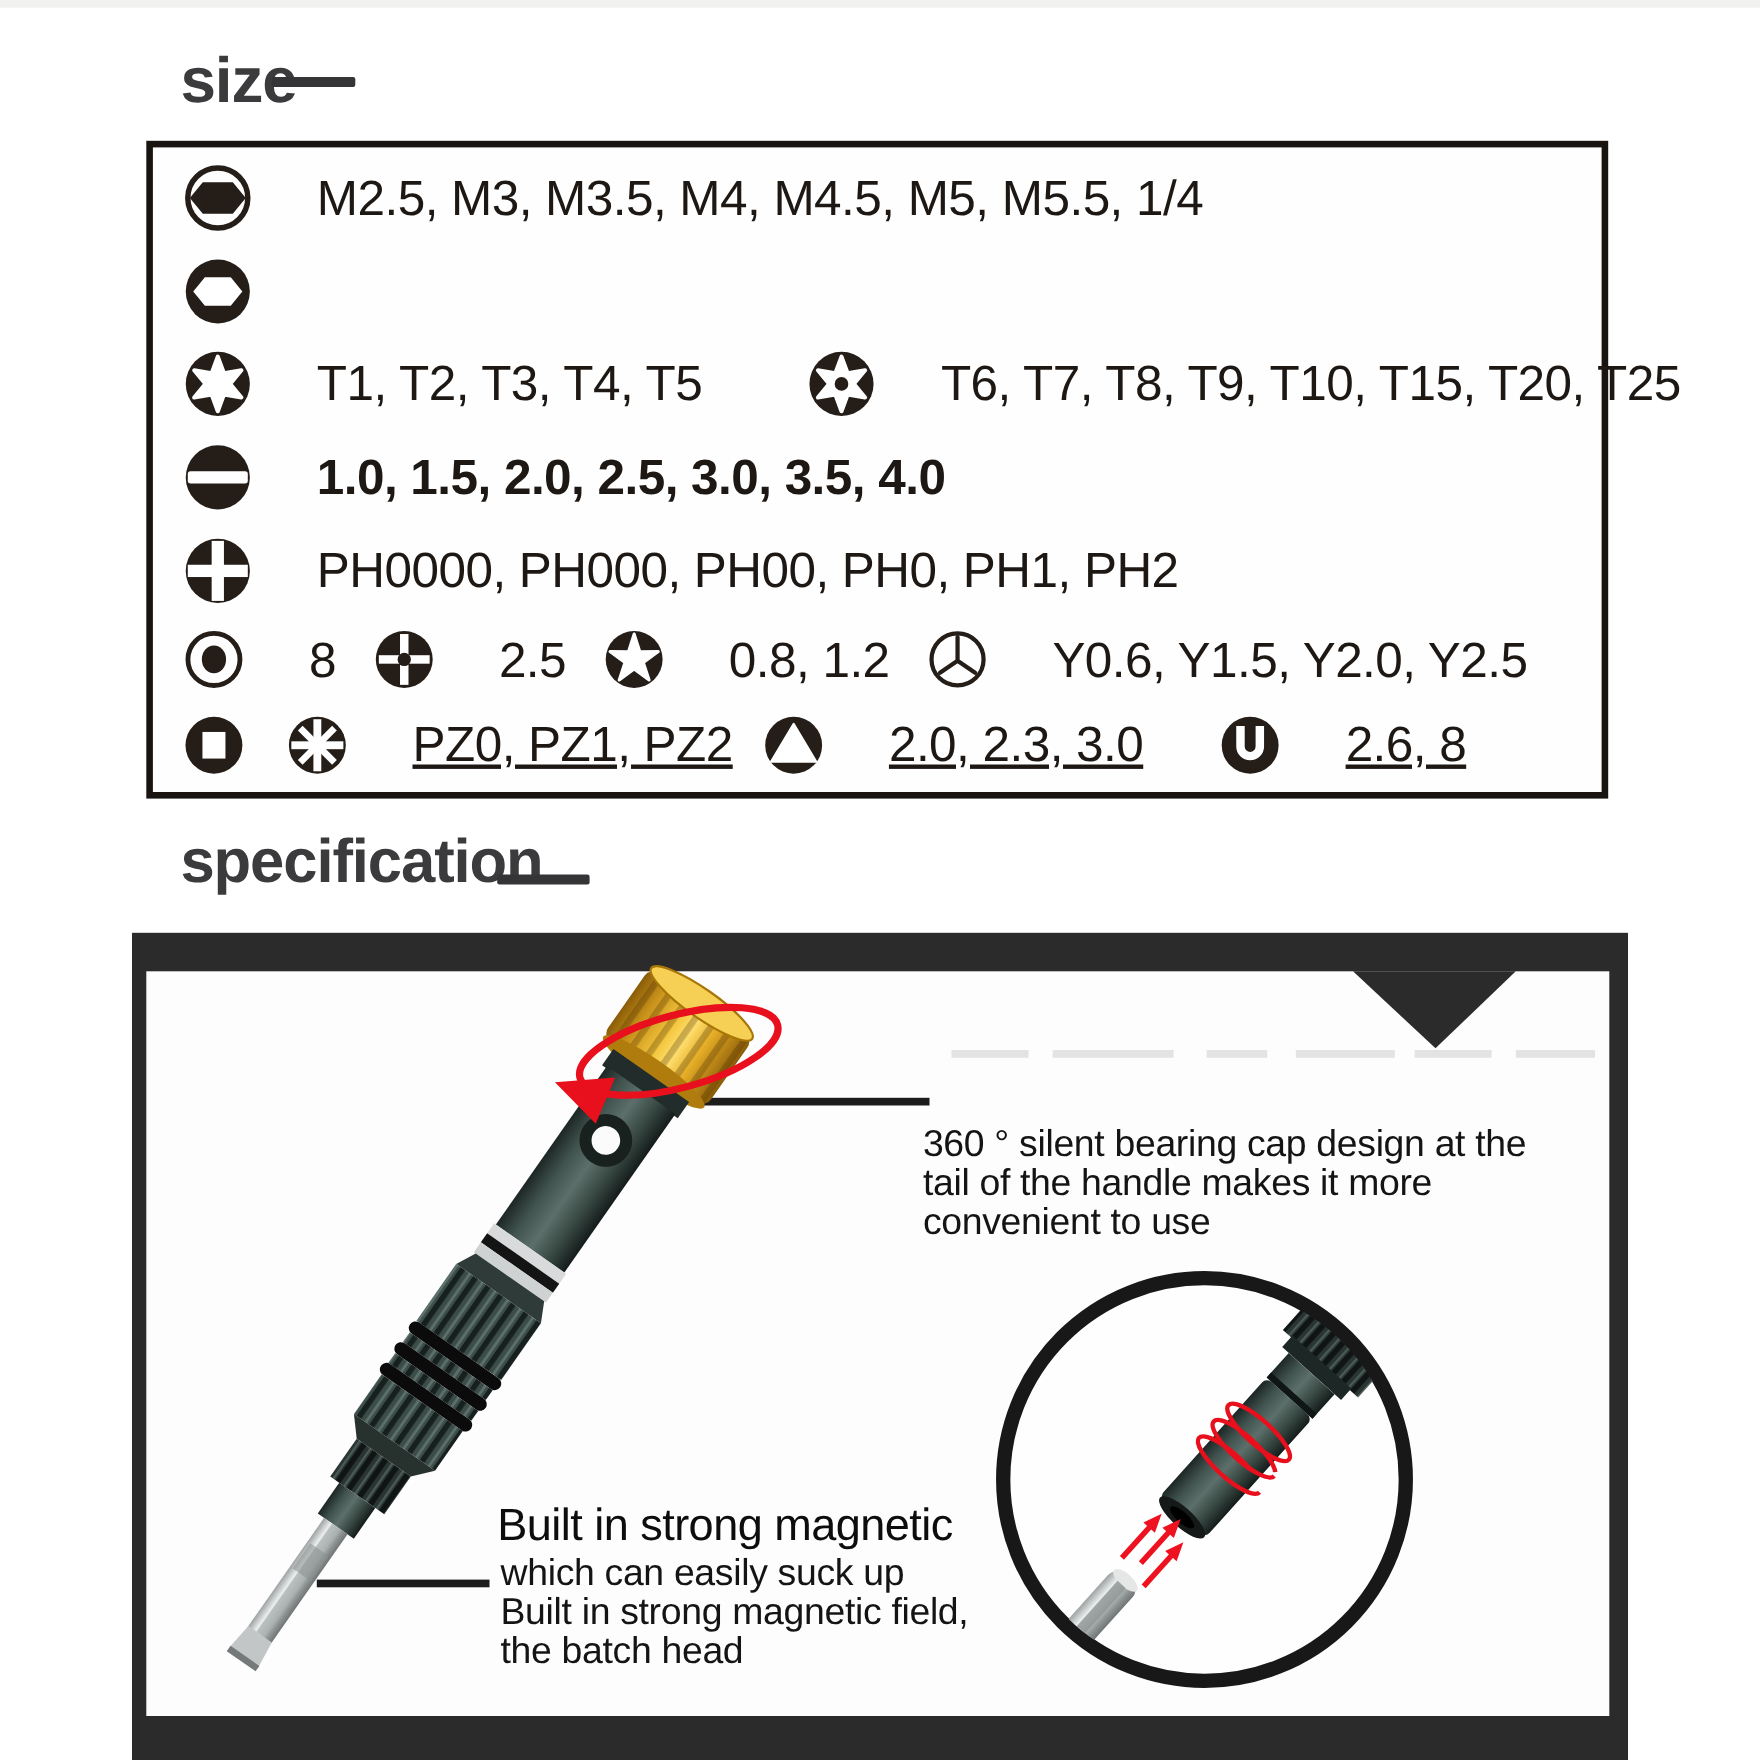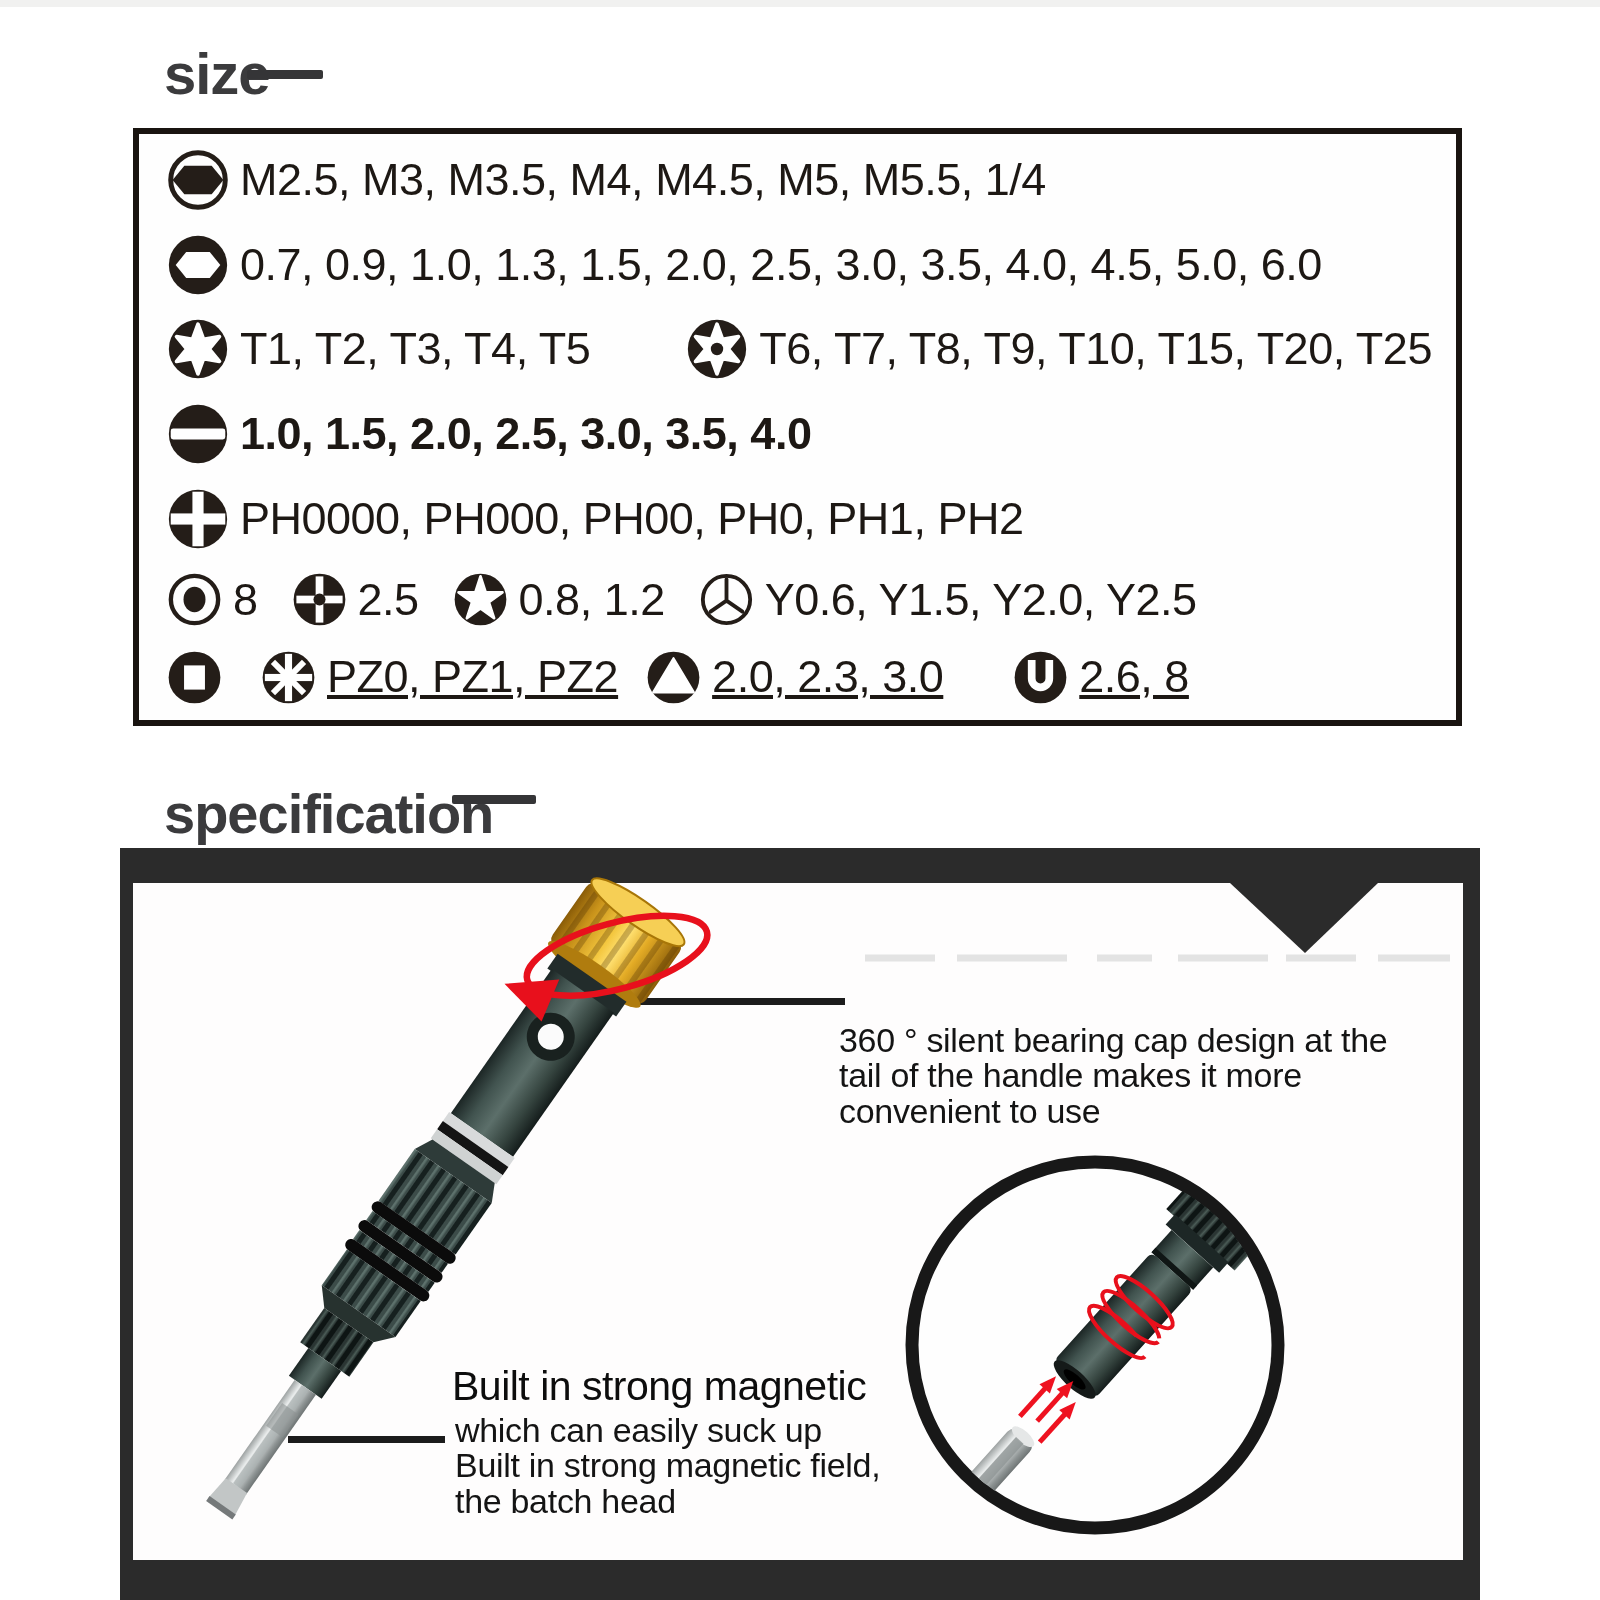--- a/index.html
+++ b/index.html
@@ -3,32 +3,32 @@
 <meta charset="utf-8">
 <style>
   html,body{margin:0;padding:0;background:#ffffff;}
   .canvas{position:relative;width:1600px;height:1600px;background:#ffffff;overflow:hidden;
           font-family:"Liberation Sans","DejaVu Sans",sans-serif;color:#1d1814;}
   .top-strip{position:absolute;left:0;top:0;width:1600px;height:7px;background:#f1f1f0;}
 
   
   .sec-heading{position:absolute;font-weight:bold;color:#3b3b3d;letter-spacing:-1px;}
   .heading-size{left:164px;top:40px;font-size:58px;}
-  .heading-spec{left:164px;top:750px;font-size:56px;margin-top:31px;}
+  .heading-spec{left:164px;top:750px;font-size:56px;}
   .heading-dash{position:absolute;background:#353537;height:9px;border-radius:2px;z-index:3;}
   .dash-size{left:247px;top:70px;width:76px;}
   .dash-spec{left:452px;top:795px;width:84px;}
 
   
   .size-box{position:absolute;left:133px;top:128px;width:1329px;height:598px;border:6px solid #191410;
             background:#fefefe;box-sizing:border-box;display:flex;flex-direction:column;
             justify-content:space-around;padding:4px 8px 4px 28px;}
   .size-row{display:flex;align-items:center;font-size:45px;letter-spacing:-0.5px;
             white-space:nowrap;color:#1d1814;}
-  .size-row .grp{display:flex;align-items:center;}
+  .size-row .grp{display:flex;align-items:center;gap:48px;}
   .size-row .grp+.grp{margin-left:34px;}
   .size-row:nth-child(3) .grp+.grp{margin-left:96px;justify-content:center;}
   .size-row:nth-child(7) .grp+.grp{margin-left:28px;text-decoration:underline;}
   .size-row:nth-child(7) .grp:nth-child(4){margin-left:70px;}
   .size-row svg{width:62px;height:66px;color:#241d18;margin-right:11px;flex:none;}
   .size-row:nth-child(n+6) svg{width:55px;height:59px;}
   .size-row .bold{font-weight:bold;}
 
   
   .spec-frame{position:absolute;left:120px;top:848px;width:1360px;height:752px;background:#2b2b2b;}
@@ -131,21 +131,20 @@
             <use href="#hex-bit-icon"></use>
           </svg>
           <span class="txt">M2.5, M3, M3.5, M4, M4.5, M5, M5.5, 1/4</span>
         </span>
       </div>
       <div class="size-row">
         <span class="grp">
           <svg>
             <use href="#hex-socket-icon"></use>
           </svg>
-          <span class="txt">0.7, 0.9, 1.0, 1.3, 1.5, 2.0, 2.5, 3.0, 3.5, 4.0, 4.5, 5.0, 6.0</span>
         </span>
       </div>
       <div class="size-row">
         <span class="grp">
           <svg>
             <use href="#torx-icon"></use>
           </svg>
           <span class="txt">T1, T2, T3, T4, T5</span>
         </span>
         <span class="grp">

